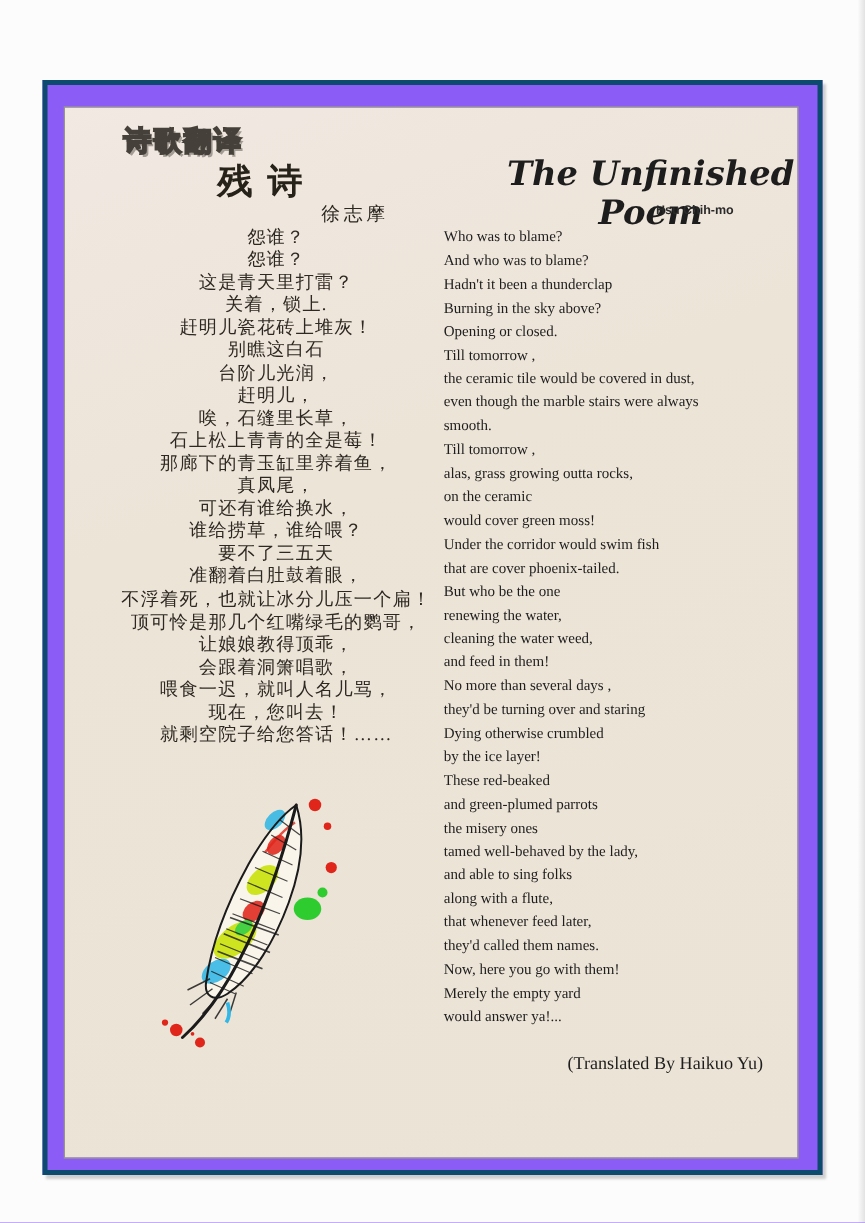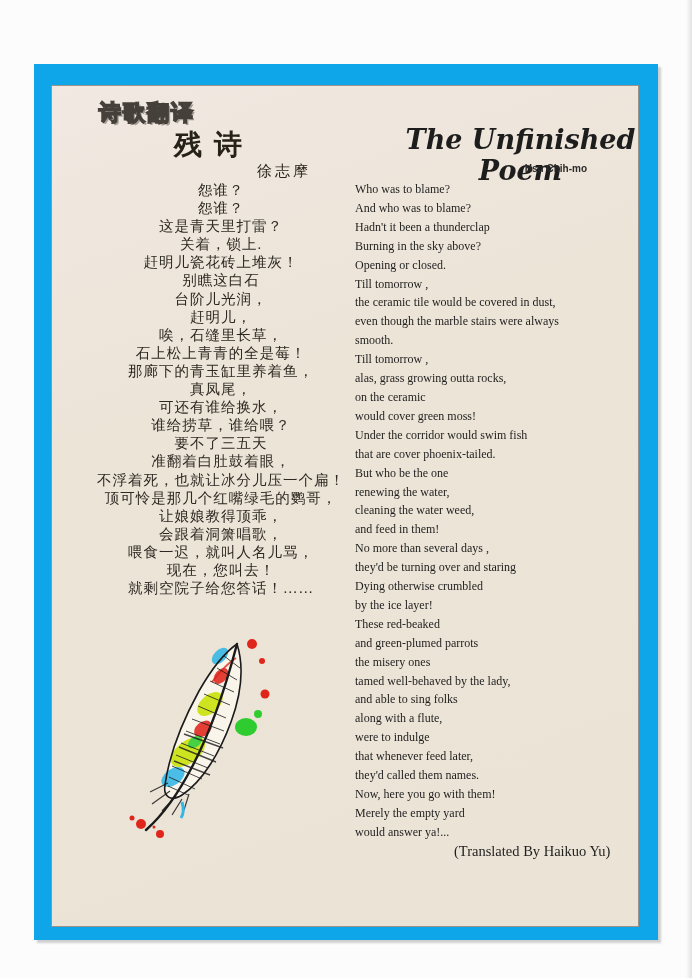--- a/index.html
+++ b/index.html
@@ -7,21 +7,21 @@
     width:692px;height:978px;position:relative;overflow:hidden;
     background:#fcfcfc;
     font-family:"Liberation Serif","DejaVu Serif",serif;
   }
   .scan-edge{
     position:absolute;right:0;top:0;width:6px;height:100%;
     background:linear-gradient(to right,rgba(0,0,0,0),rgba(0,0,0,0.10));
   }
   .page{
     position:absolute;left:34px;top:64px;width:616px;height:868px;
-    background:#0ea5e9;border:4px solid #0ea5e9;
+    background:#8b5cf6;border:4px solid #0c4a6e;
     box-shadow:3px 3px 2px rgba(0,0,0,0.18);
   }
   .inner{
     position:absolute;left:13px;top:17px;width:586px;height:840px;
     border:1px solid #98948c;
     background:linear-gradient(160deg,#f1e9e2 0%,#ece4d7 35%,#ebe3d6 100%);
   }
   .badge{
     position:absolute;left:47px;top:12px;
     font-family:"DejaVu Sans","Liberation Sans",sans-serif;
@@ -126,21 +126,20 @@
         <div class="en-line">No more than several days ,</div>
         <div class="en-line">they'd be turning over and staring</div>
         <div class="en-line">Dying otherwise crumbled</div>
         <div class="en-line">by the ice layer!</div>
         <div class="en-line">These red-beaked</div>
         <div class="en-line">and green-plumed parrots</div>
         <div class="en-line">the misery ones</div>
         <div class="en-line">tamed well-behaved by the lady,</div>
         <div class="en-line">and able to sing folks</div>
         <div class="en-line">along with a flute,</div>
-        <div class="en-line">were to indulge</div>
         <div class="en-line">that whenever feed later,</div>
         <div class="en-line">they'd called them names.</div>
         <div class="en-line">Now, here you go with them!</div>
         <div class="en-line">Merely the empty yard</div>
         <div class="en-line">would answer ya!...</div>
       </div>
     <div class="translator">(Translated By Haikuo Yu)</div>
 
     <svg class="feather" width="150" height="212" viewBox="0 0 150 212">
 

